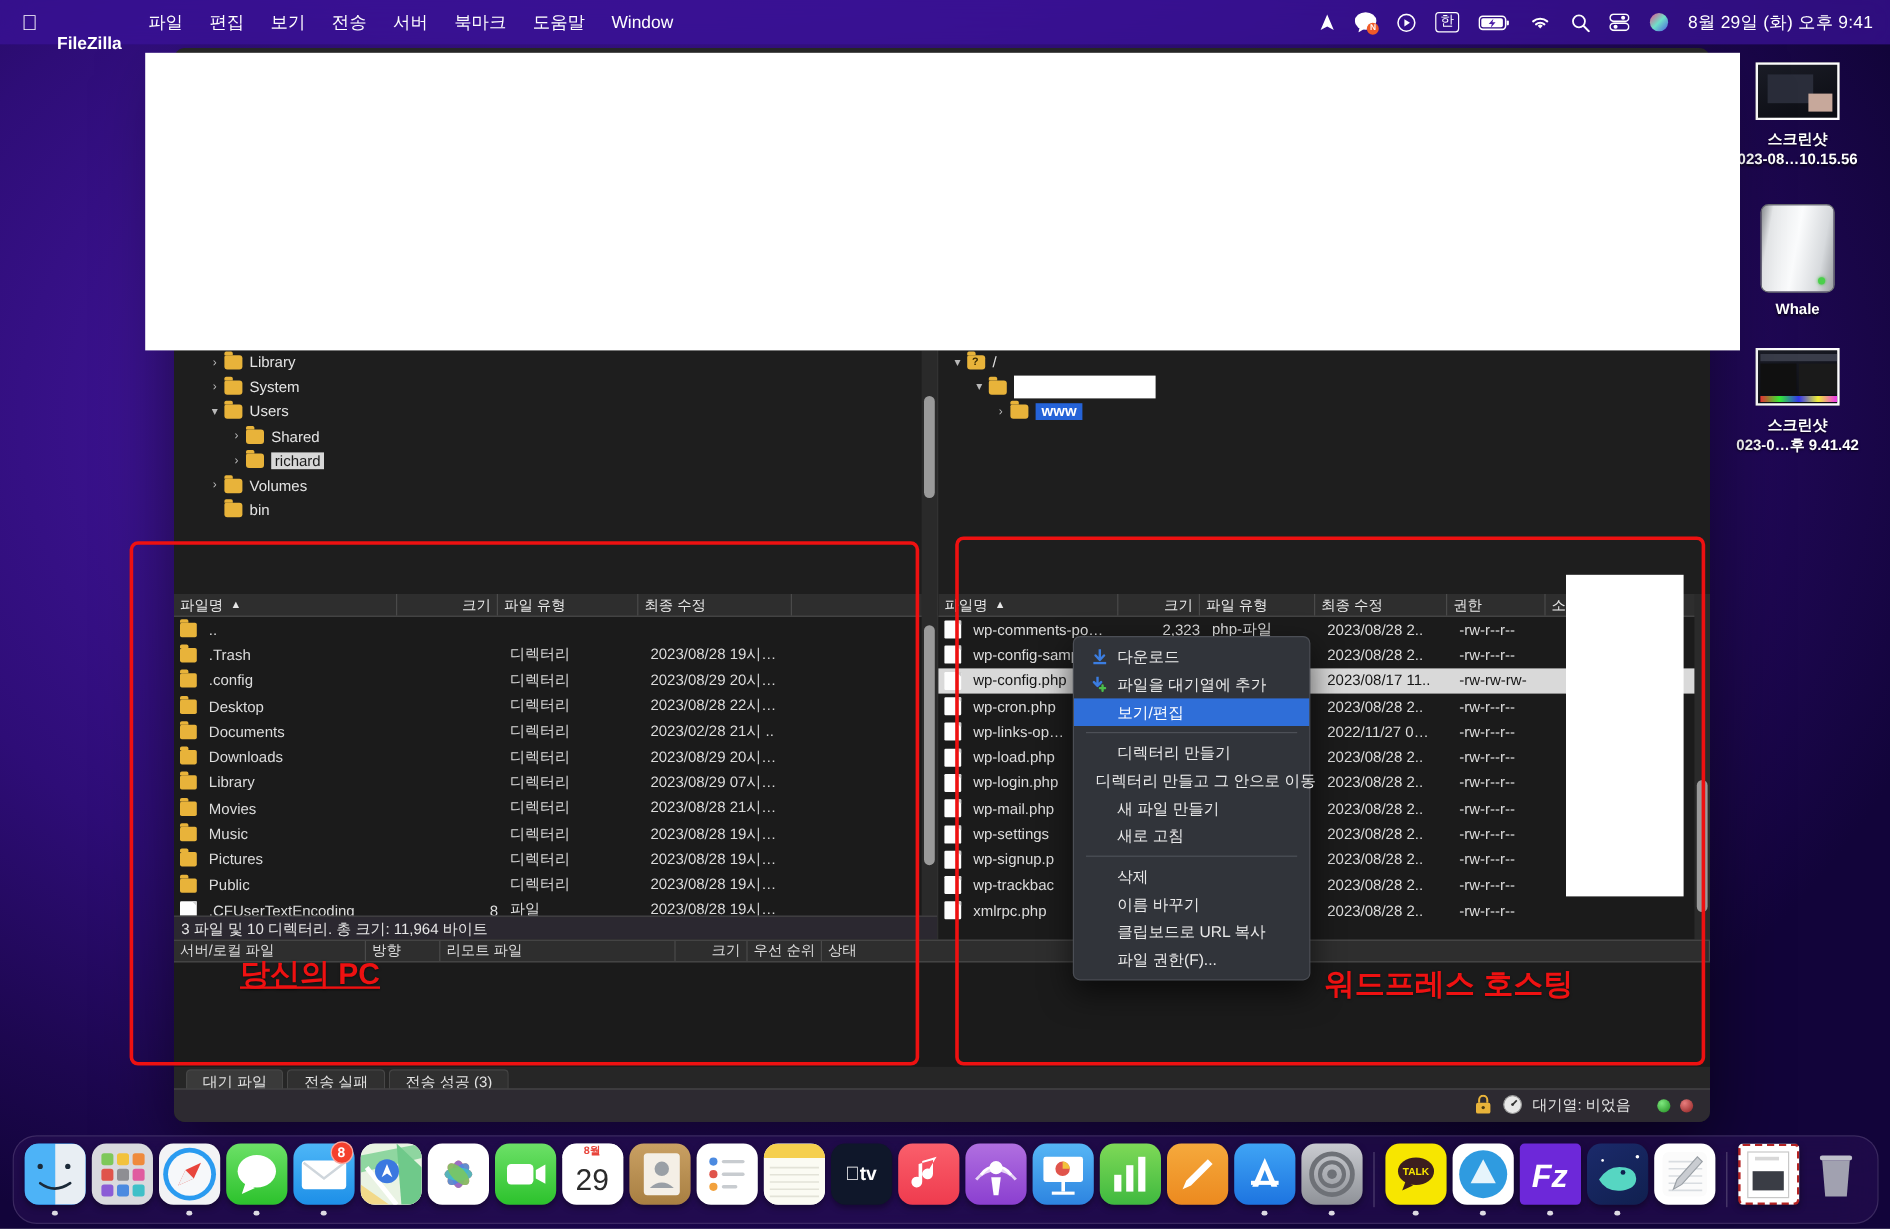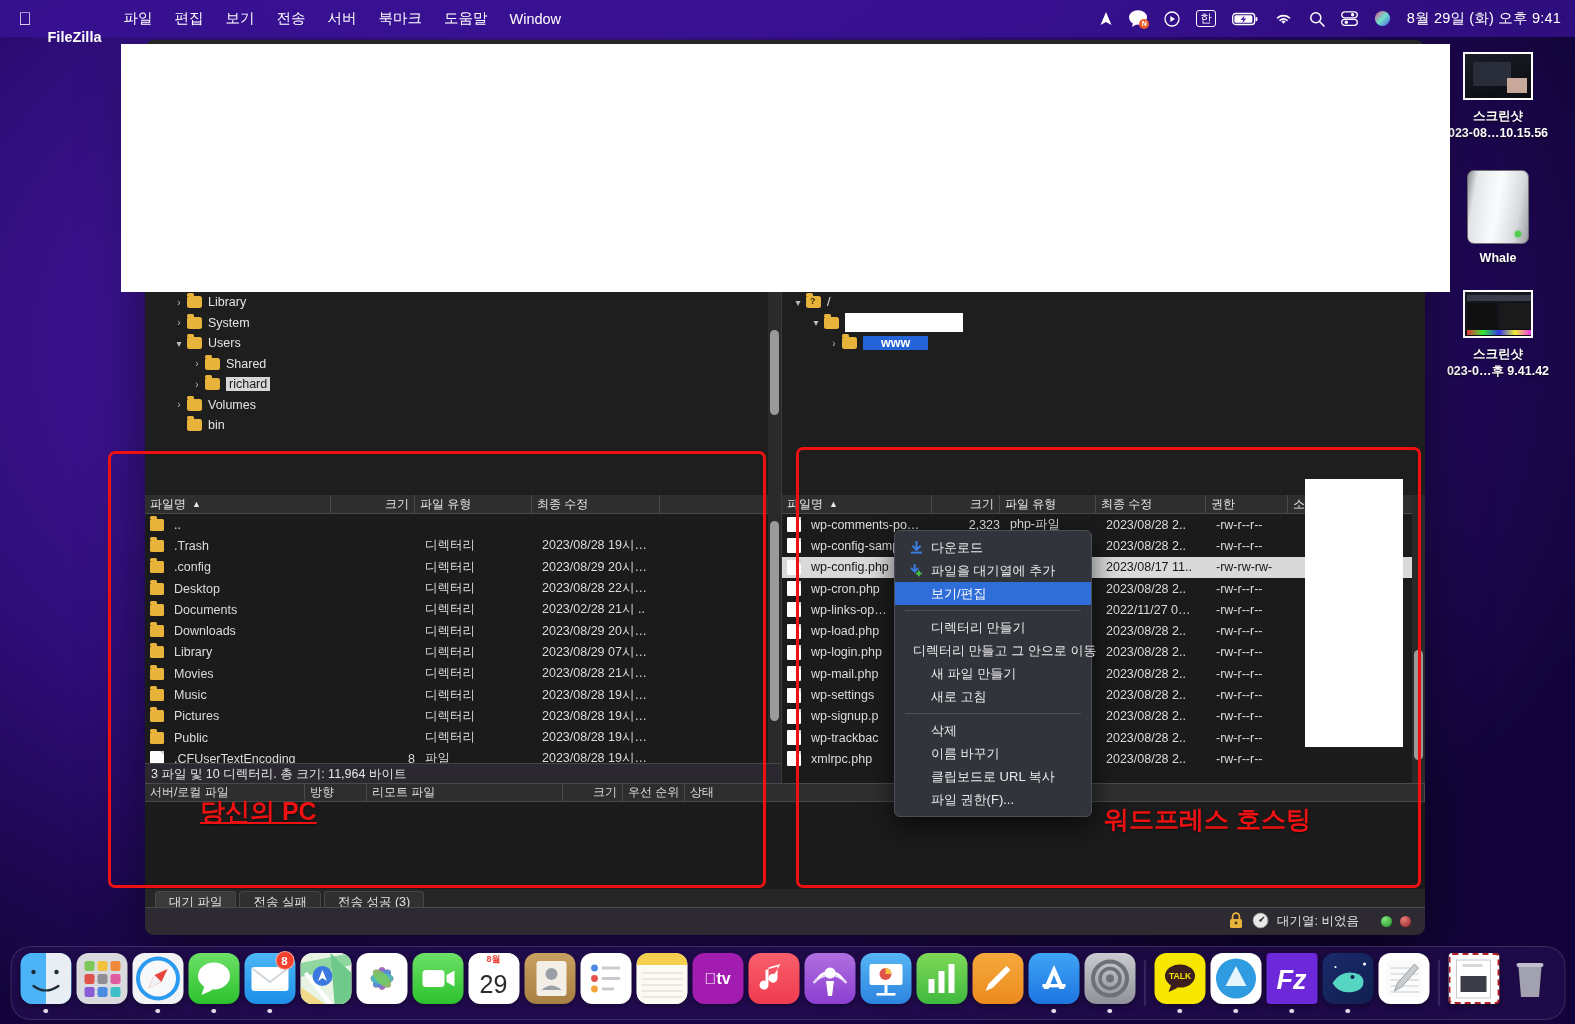--- a/index.html
+++ b/index.html
@@ -88,21 +88,21 @@
     width: 15px; height: 12px; flex: none; margin-right: 6px; position: relative;
     background: #e8b33a; border-radius: 1.5px 2.5px 2.5px 2.5px;
   }
   .folder:before {
     content:''; position:absolute; left:0; top:-3px; width:7px; height:3px;
     background:#e8b33a; border-radius:1.5px 1.5px 0 0;
   }
   .folder.q:after { content:'?'; position:absolute; left:4px; top:-1px; font-size:9px; color:#3a2a00; font-weight:bold; line-height:12px;}
   .tree-label { color: #e4e4e4; }
   .tree-label.sel-grey { background: #d7d7d7; color: #1a1a1a; padding: 0 3px; }
-  .tree-label.sel-blue { background: #2563d8; color: #fff; padding: 0 18px; font-weight: bold; }
+  .tree-label.sel-blue { background: #2563d8; color: #fff; padding: 0 5px; font-weight: bold; }
   .tree-label.redacted { background: #fff; display:inline-block; width: 118px; height: 19px; }
 
   
   #lists { position: absolute; left: 0; top: 455px; width: 1280px; height: 288px; display: flex; }
   .list-pane { position: relative; background: #1b1b1b; height: 288px; }
   #list-local { width: 637px; border-right: 1px solid #3a3a3a; }
   #list-remote { width: 643px; }
   .lhead {
     display: flex; height: 19px; align-items: stretch;
     background: #2e2e2e; border-bottom: 1px solid #4a4a4a;
@@ -843,21 +843,21 @@
             <line x1="5" y1="20" x2="46" y2="20"></line>
             <line x1="5" y1="26" x2="46" y2="26"></line>
             <line x1="5" y1="32" x2="46" y2="32"></line>
             <line x1="5" y1="38" x2="46" y2="38"></line>
             <line x1="5" y1="44" x2="46" y2="44"></line>
           </g>
         </svg>
       </div>
     </div>
     <div class="dock-item">
-      <div class="app" style="background:#a21caf;color:#fff;font-size:16px;font-weight:bold">tv</div>
+      <div class="app" style="background:#0f172a;color:#fff;font-size:16px;font-weight:bold">tv</div>
     </div>
     <div class="dock-item">
       <div class="app" style="background:linear-gradient(180deg,#fa5f6b,#ef3b4e)">
         <svg width="51" height="51" viewBox="0 0 51 51">
           <path d="M32 11 L20 14.5 V32 a4.5 4.5 0 1 1-3-4.2 V17 l12-3.4 v11.6 a4.5 4.5 0 1 1-3-4.2z" fill="#fff"></path>
         </svg>
       </div>
     </div>
     <div class="dock-item">
       <div class="app" style="background:linear-gradient(180deg,#b06fe0,#8b3fd0)">

